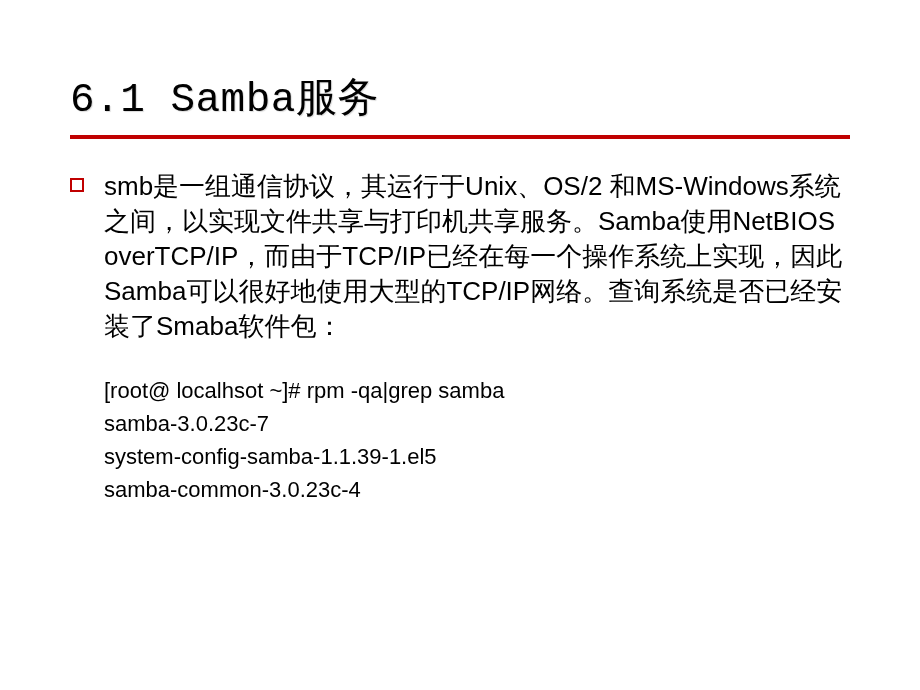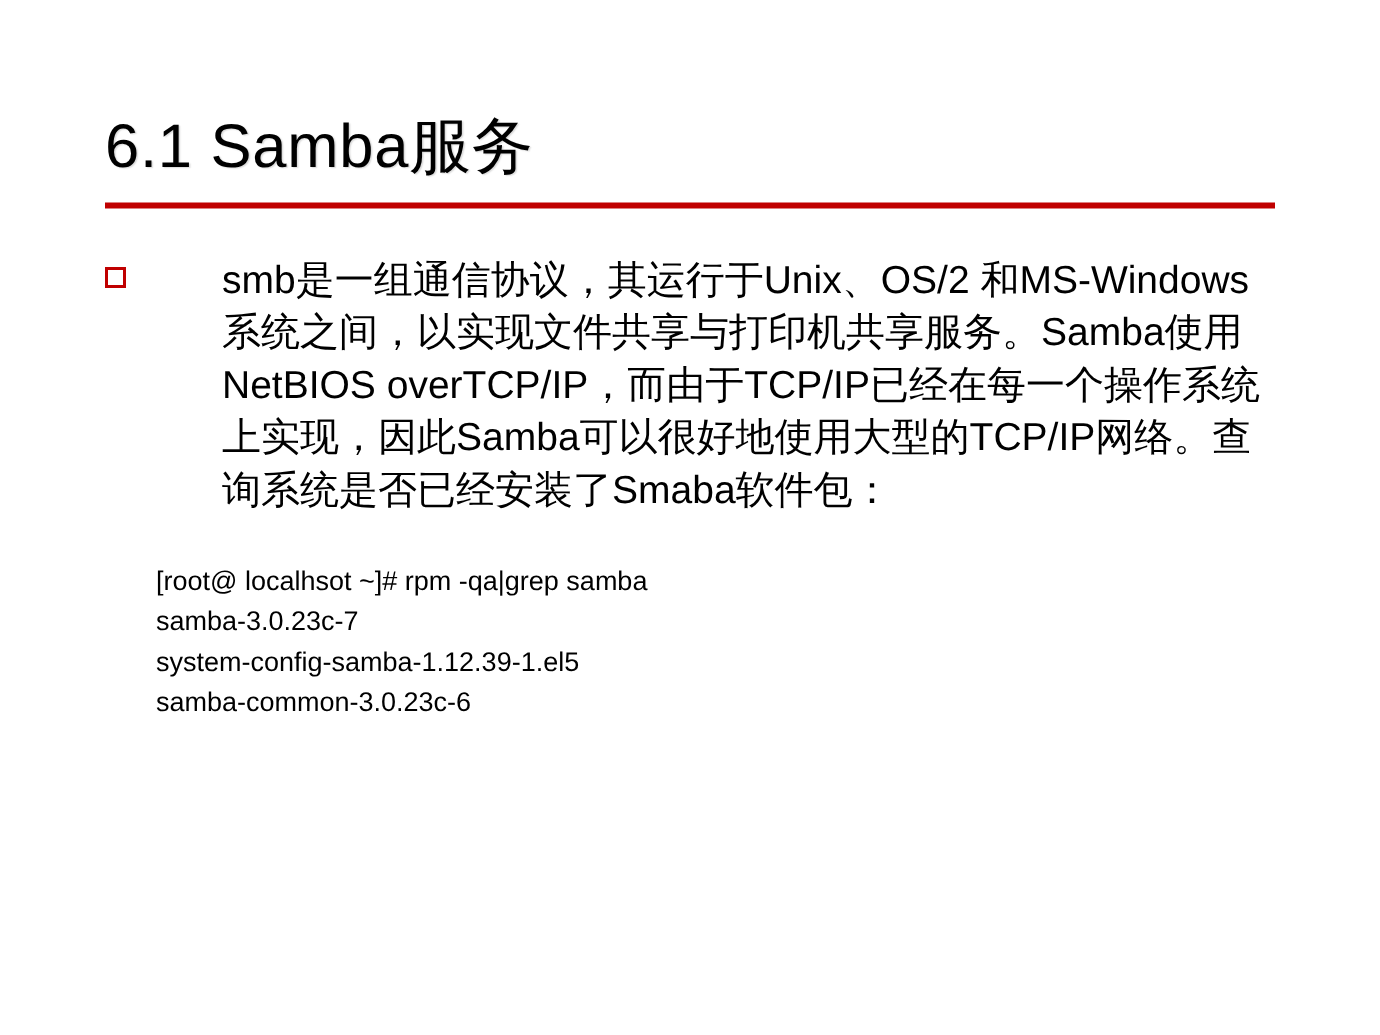--- a/index.html
+++ b/index.html
@@ -20,38 +20,37 @@
       height: 100%;
       padding: 70px 70px 40px 70px;
     }
     .title-area {
       margin-bottom: 8px;
     }
     .title {
       font-size: 41px;
       font-weight: normal;
       color: #000000;
-      font-family: Liberation Sans, sans-serif;
+      font-family: Liberation Mono, monospace;
       letter-spacing: 0.5px;
       text-shadow: 1px 1px 1px rgba(0,0,0,0.15);
     }
     .title-underline {
       height: 4px;
       background: #c00000;
       margin-top: 10px;
       width: 100%;
     }
     .content-area {
       margin-top: 30px;
       padding-left: 0;
     }
     .bullet-row {
       display: flex;
       align-items: flex-start;
-      gap: 44px;
     }
     .bullet-marker {
       width: 14px;
       height: 14px;
       border: 2px solid #c00000;
       margin-top: 9px;
       margin-right: 20px;
       flex-shrink: 0;
     }
     .body-text {
@@ -61,21 +60,21 @@
       font-family: Arial, "Microsoft YaHei", sans-serif;
     }
     .body-paragraph {
       flex: 1;
     }
     .command-block {
       margin-top: 30px;
       padding-left: 34px;
     }
     .command-line {
-      font-size: 18px;
+      font-size: 22px;
       line-height: 1.5;
       color: #000000;
       font-family: Arial, "Microsoft YaHei", sans-serif;
     }
   </style>
 </head>
 <body>
 
 <div class="slide">
   <div class="title-area">
@@ -85,17 +84,17 @@
 
   <div class="content-area">
     <div class="bullet-row">
       <div class="bullet-marker"></div>
       <div class="body-text body-paragraph">smb是一组通信协议，其运行于Unix、OS/2 和MS-Windows系统之间，以实现文件共享与打印机共享服务。Samba使用NetBIOS overTCP/IP，而由于TCP/IP已经在每一个操作系统上实现，因此Samba可以很好地使用大型的TCP/IP网络。查询系统是否已经安装了Smaba软件包：</div>
     </div>
 
     <div class="command-block">
       <div class="command-line">[root@ localhsot ~]# rpm -qa|grep samba</div>
       <div class="command-line">samba-3.0.23c-7</div>
-      <div class="command-line">system-config-samba-1.12.39-1.el5</div>
-      <div class="command-line">samba-common-3.0.23c-6</div>
+      <div class="command-line">system-config-samba-1.1.39-1.el5</div>
+      <div class="command-line">samba-common-3.0.23c-4</div>
     </div>
   </div>
 </div>
 
 </body></html>

